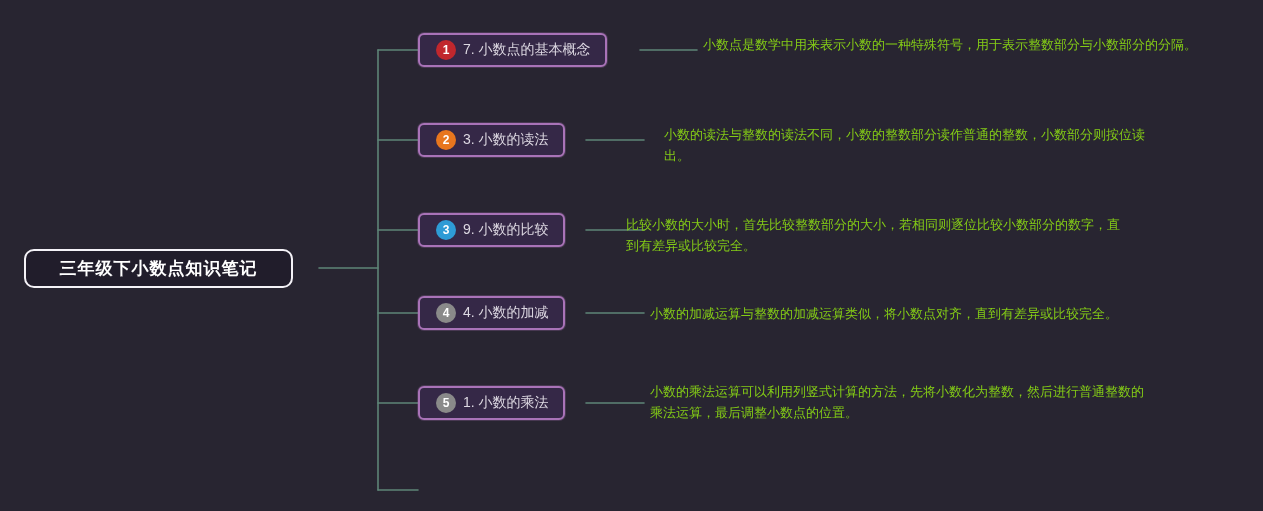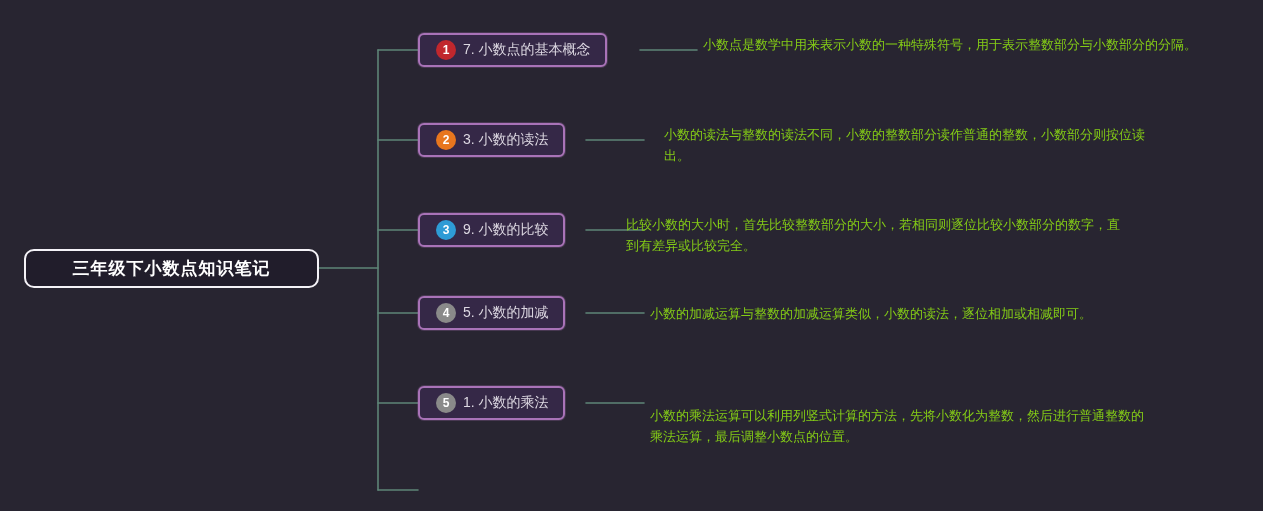--- a/index.html
+++ b/index.html
@@ -4,21 +4,21 @@
 <style>
   html,body{margin:0;padding:0;}
   body{
     width:1263px;height:511px;position:relative;overflow:hidden;
     background:#282531;
     font-family:"Liberation Sans","DejaVu Sans",sans-serif;
   }
   #connectors{position:absolute;left:0;top:0;z-index:0;pointer-events:none;}
   .node{position:absolute;z-index:1;box-sizing:border-box;}
   .root-node{
-    left:24px;top:249px;width:295px;height:39px;
+    left:24px;top:249px;width:269px;height:39px;
     background:#211d2b;border:2px solid #f4f2f7;border-radius:10px;
     display:flex;align-items:center;justify-content:center;
     color:#ffffff;font-size:17px;font-weight:bold;letter-spacing:1px;
     cursor:pointer;
   }
   .branch-node{
     left:418px;height:34px;
     background:#352847;border:2px solid #a973b8;border-radius:6px;
     display:flex;align-items:center;gap:7px;
     padding:0 14px 0 16px;
@@ -33,21 +33,21 @@
   }
   .desc{
     position:absolute;z-index:1;width:500px;
     color:#84cc16;font-size:13px;line-height:21px;
     cursor:pointer;
   }
   .b0{top:33px;}  .d0{left:703px;top:34px;width:495px;}
   .b1{top:123px;} .d1{left:664px;top:124px;}
   .b2{top:213px;} .d2{left:626px;top:214px;}
   .b3{top:296px;} .d3{left:650px;top:303px;}
-  .b4{top:386px;} .d4{left:650px;top:381px;margin-top:24px;}
+  .b4{top:386px;} .d4{left:650px;top:381px;}
 </style>
 </head>
 <body>
 
 <svg id="connectors" width="1263" height="511">
   <g stroke="#5e8577" stroke-width="1.6" fill="none" stroke-linecap="round">
 
     <path d="M319 268 H378"></path>
 
     <path d="M378 50 V490"></path>
@@ -84,21 +84,21 @@
 <div class="desc d1">小数的读法与整数的读法不同，小数的整数部分读作普通的整数，小数部分则按位读出。</div>
 
 <div class="node branch-node b2">
   <span class="badge" style="background: rgb(46, 155, 214);">3</span>
   <span>9. 小数的比较</span>
 </div>
 <div class="desc d2">比较小数的大小时，首先比较整数部分的大小，若相同则逐位比较小数部分的数字，直到有差异或比较完全。</div>
 
 <div class="node branch-node b3">
   <span class="badge" style="background: rgb(138, 138, 138);">4</span>
-  <span>5. 小数的加减</span>
+  <span>4. 小数的加减</span>
 </div>
-<div class="desc d3">小数的加减运算与整数的加减运算类似，小数的读法，逐位相加或相减即可。</div>
+<div class="desc d3">小数的加减运算与整数的加减运算类似，将小数点对齐，直到有差异或比较完全。</div>
 
 <div class="node branch-node b4">
   <span class="badge" style="background: rgb(138, 138, 138);">5</span>
   <span>1. 小数的乘法</span>
 </div>
 <div class="desc d4">小数的乘法运算可以利用列竖式计算的方法，先将小数化为整数，然后进行普通整数的乘法运算，最后调整小数点的位置。</div>
 
 </body></html>

